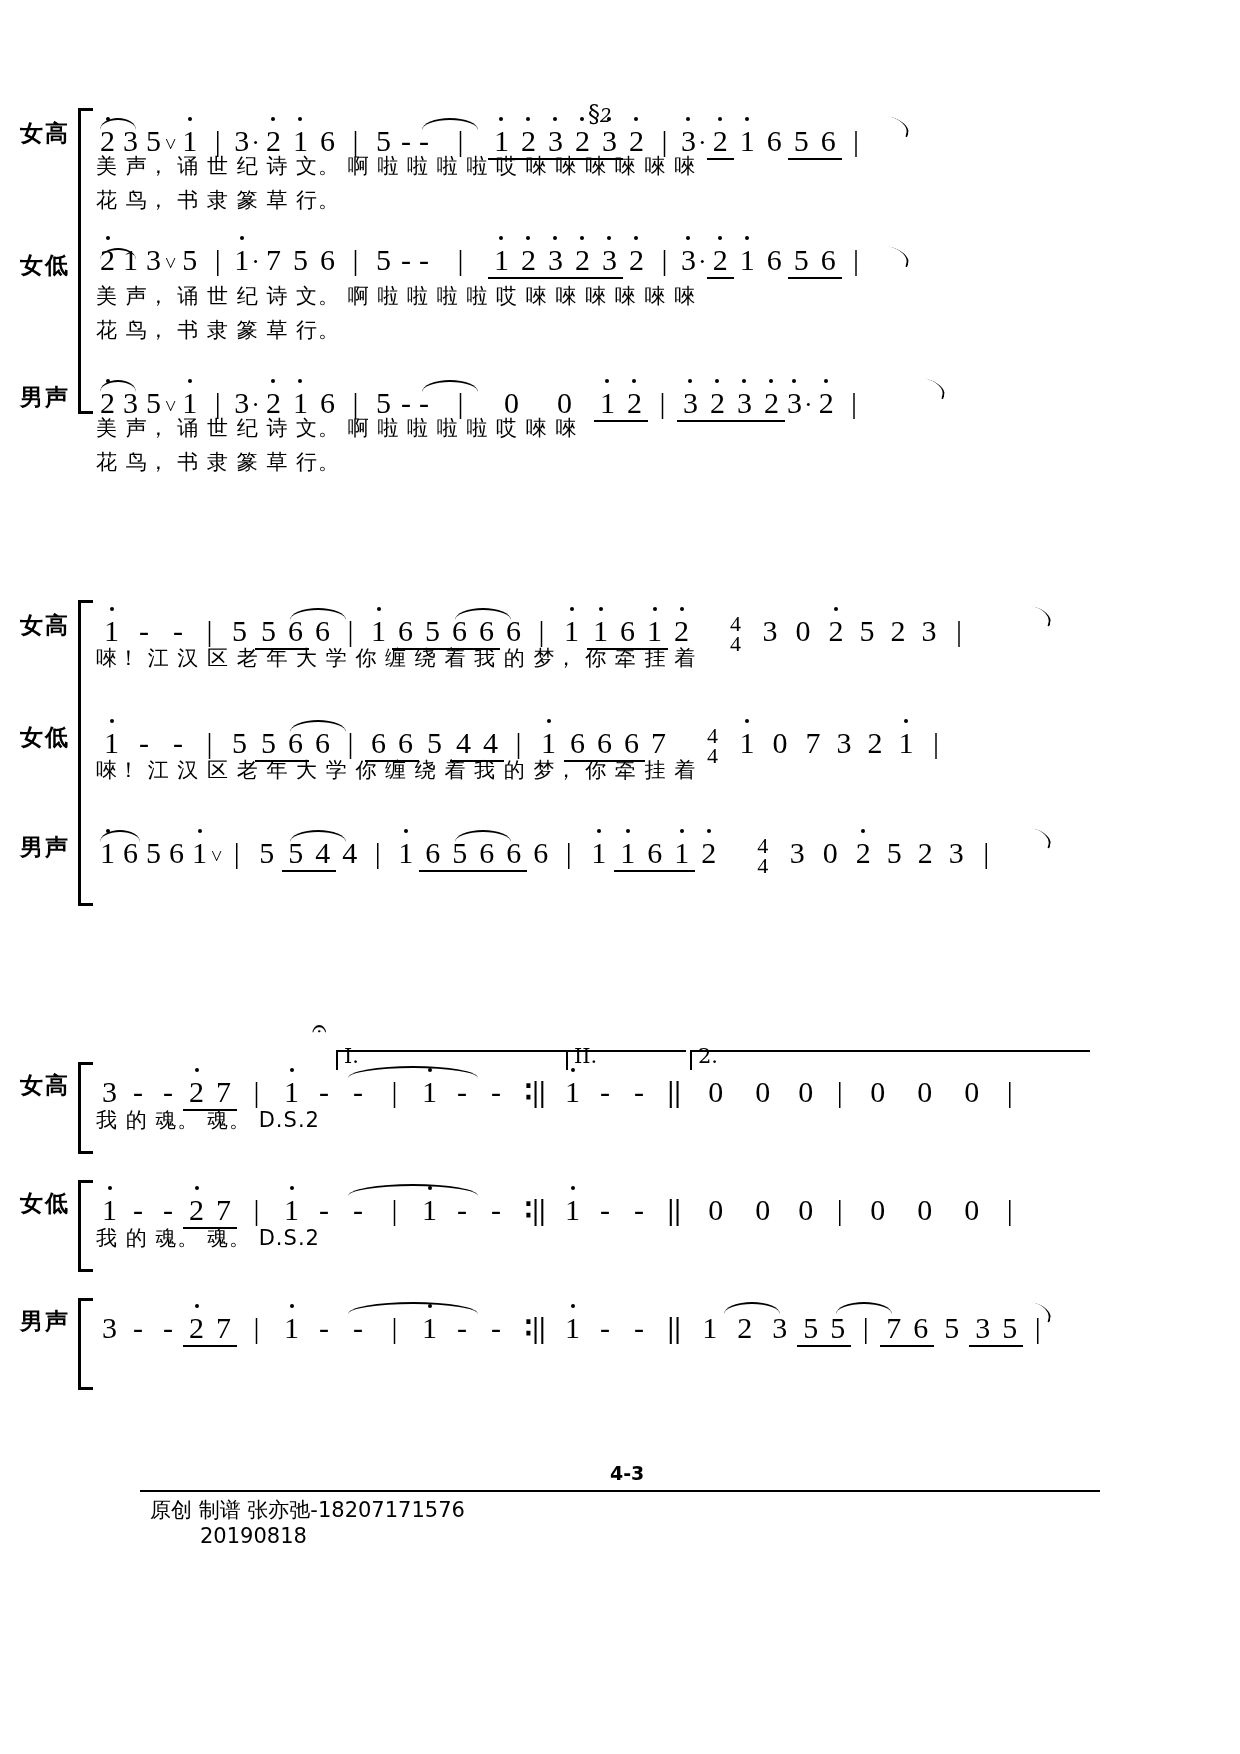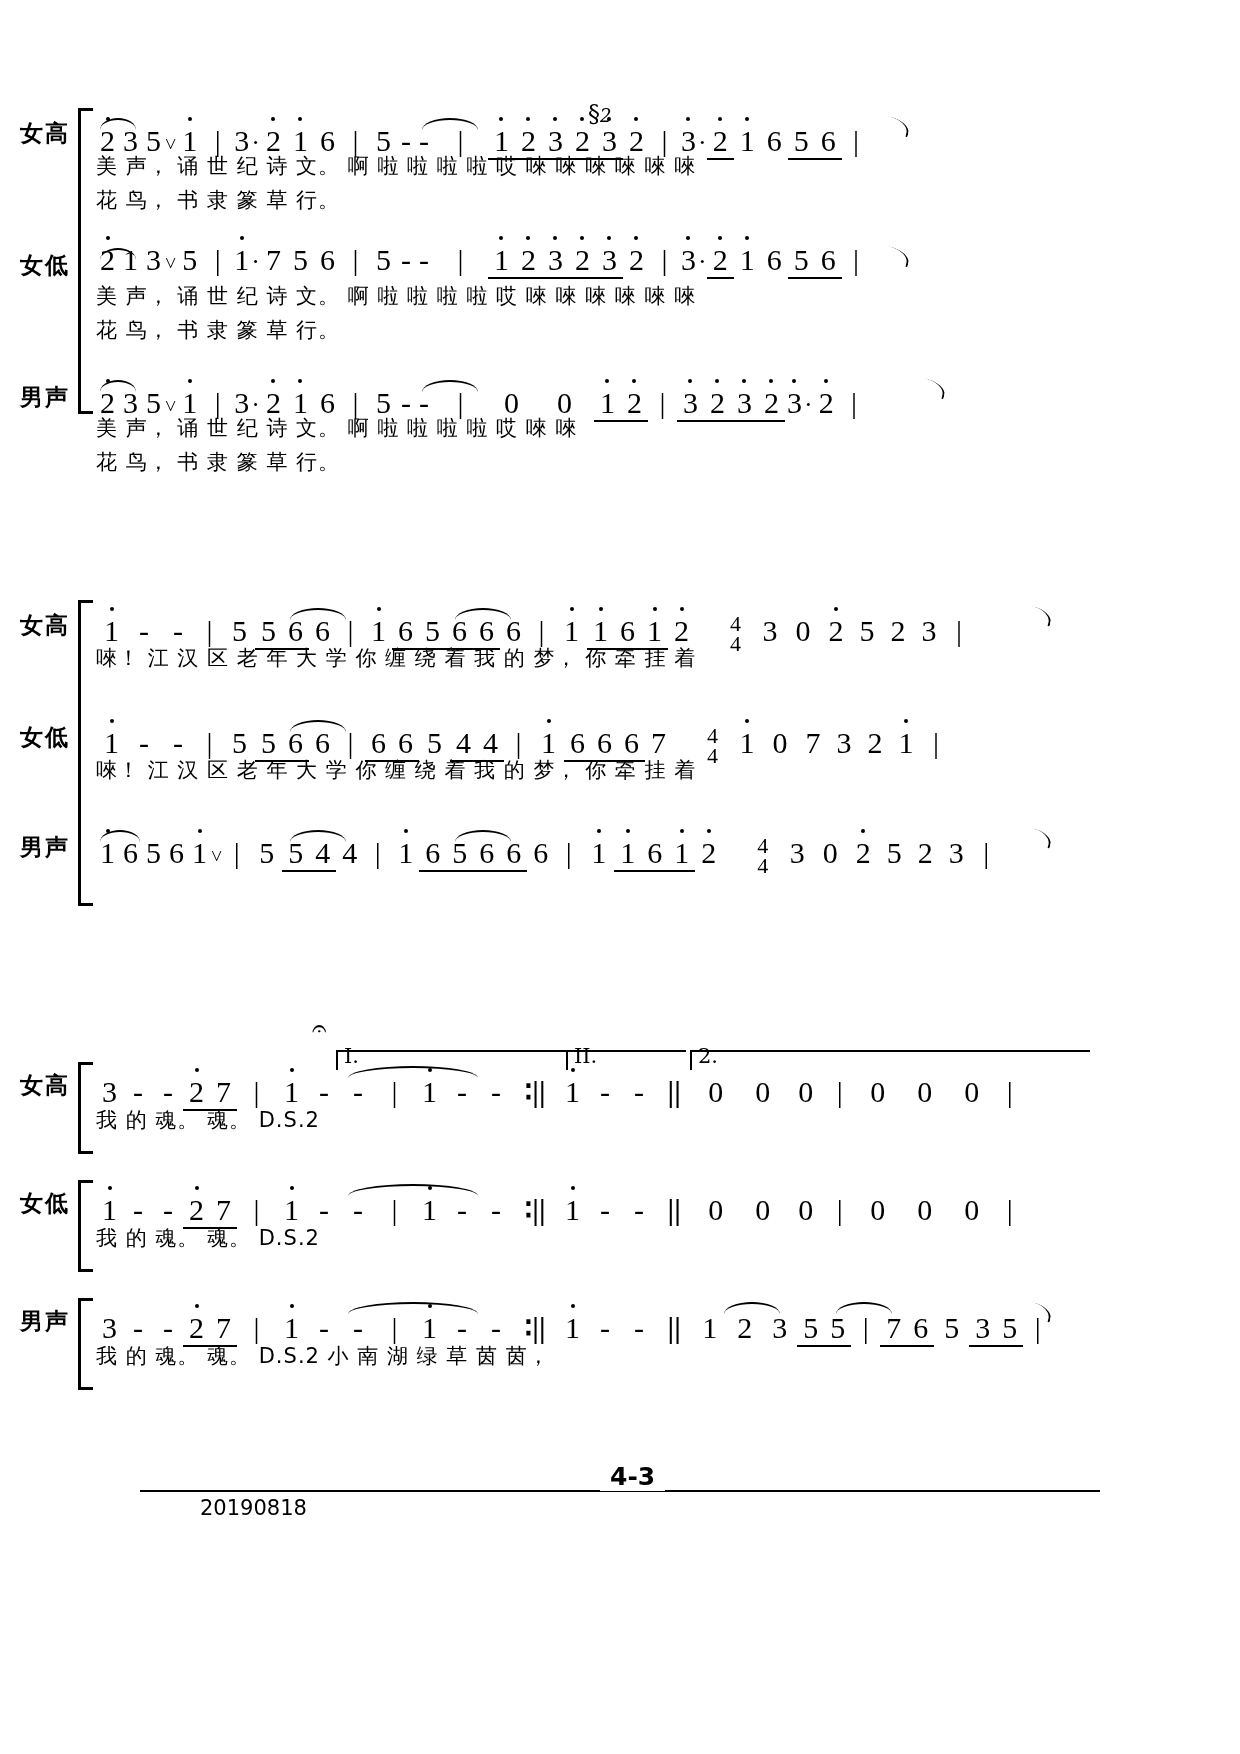--- a/index.html
+++ b/index.html
@@ -54,21 +54,21 @@
 
   
   .footer-rule{position:absolute;left:140px;top:1490px;width:960px;height:2px;background:#000;}
   .footer-left{
     position:absolute;left:150px;top:1496px;
     font-family:"DejaVu Sans", sans-serif;font-size:21px;
   }
   .footer-left .l2{padding-left:50px;}
   .page-num{
     position:absolute;left:600px;top:1462px;
-    font-family:"DejaVu Sans", sans-serif;font-size:25px;font-weight:bold;
+    font-family:"DejaVu Sans", sans-serif;font-size:19px;font-weight:bold;
     background:#fff;padding:0 10px;
   }
   .site{
     position:absolute;right:20px;top:1645px;
     font-family:"DejaVu Sans", sans-serif;font-size:18px;
     display:flex;align-items:center;gap:6px;color:#111;
   }
   .site .logo{
     display:inline-block;width:40px;height:30px;background:#c62828;border-radius:4px;
     color:#fff;font-size:17px;font-weight:bold;text-align:center;line-height:30px;
@@ -288,24 +288,24 @@
         <span style="display:inline-block;padding:0 4px;font-weight:bold;">||</span>
         <span class="n" style="padding:0 10px;">1</span><span class="n" style="padding:0 10px;">2</span><span class="n" style="padding:0 10px;">3</span><span class="n u1" style="padding:0 6px;">5</span><span class="n u1" style="padding:0 6px;">5</span>
         <span class="bar">|</span>
         <span class="n u1" style="padding:0 6px;">7</span><span class="n u1" style="padding:0 6px;">6</span><span class="n" style="padding:0 10px;">5</span><span class="n u1" style="padding:0 6px;">3</span><span class="n u1" style="padding:0 6px;">5</span>
         <span class="bar">|</span>
       </div>
       <div class="tie" style="left:348px;top:16px;width:130px;"></div>
       <div class="tie" style="left:724px;top:16px;width:56px;"></div>
       <div class="tie" style="left:836px;top:16px;width:56px;"></div>
       <div class="tie" style="left:1010px;top:16px;width:40px;border-top:none;border-right:2px solid #000;transform:rotate(14deg);height:16px;"></div>
-      <div class="lyr lyr1" style="top:56px;">我 的  魂。         魂。 D.S.2 小  南  湖 绿 草 茵  茵，</div>
     </div>
   </div>
 
   <div class="footer-rule"></div>
   <div class="page-num">4-3</div>
   <div class="footer-left">
+    <div>原创  制谱  张亦弛-18207171576</div>
     <div class="l2">20190818</div>
   </div>
 
 
 </div>
 
 </body></html>

